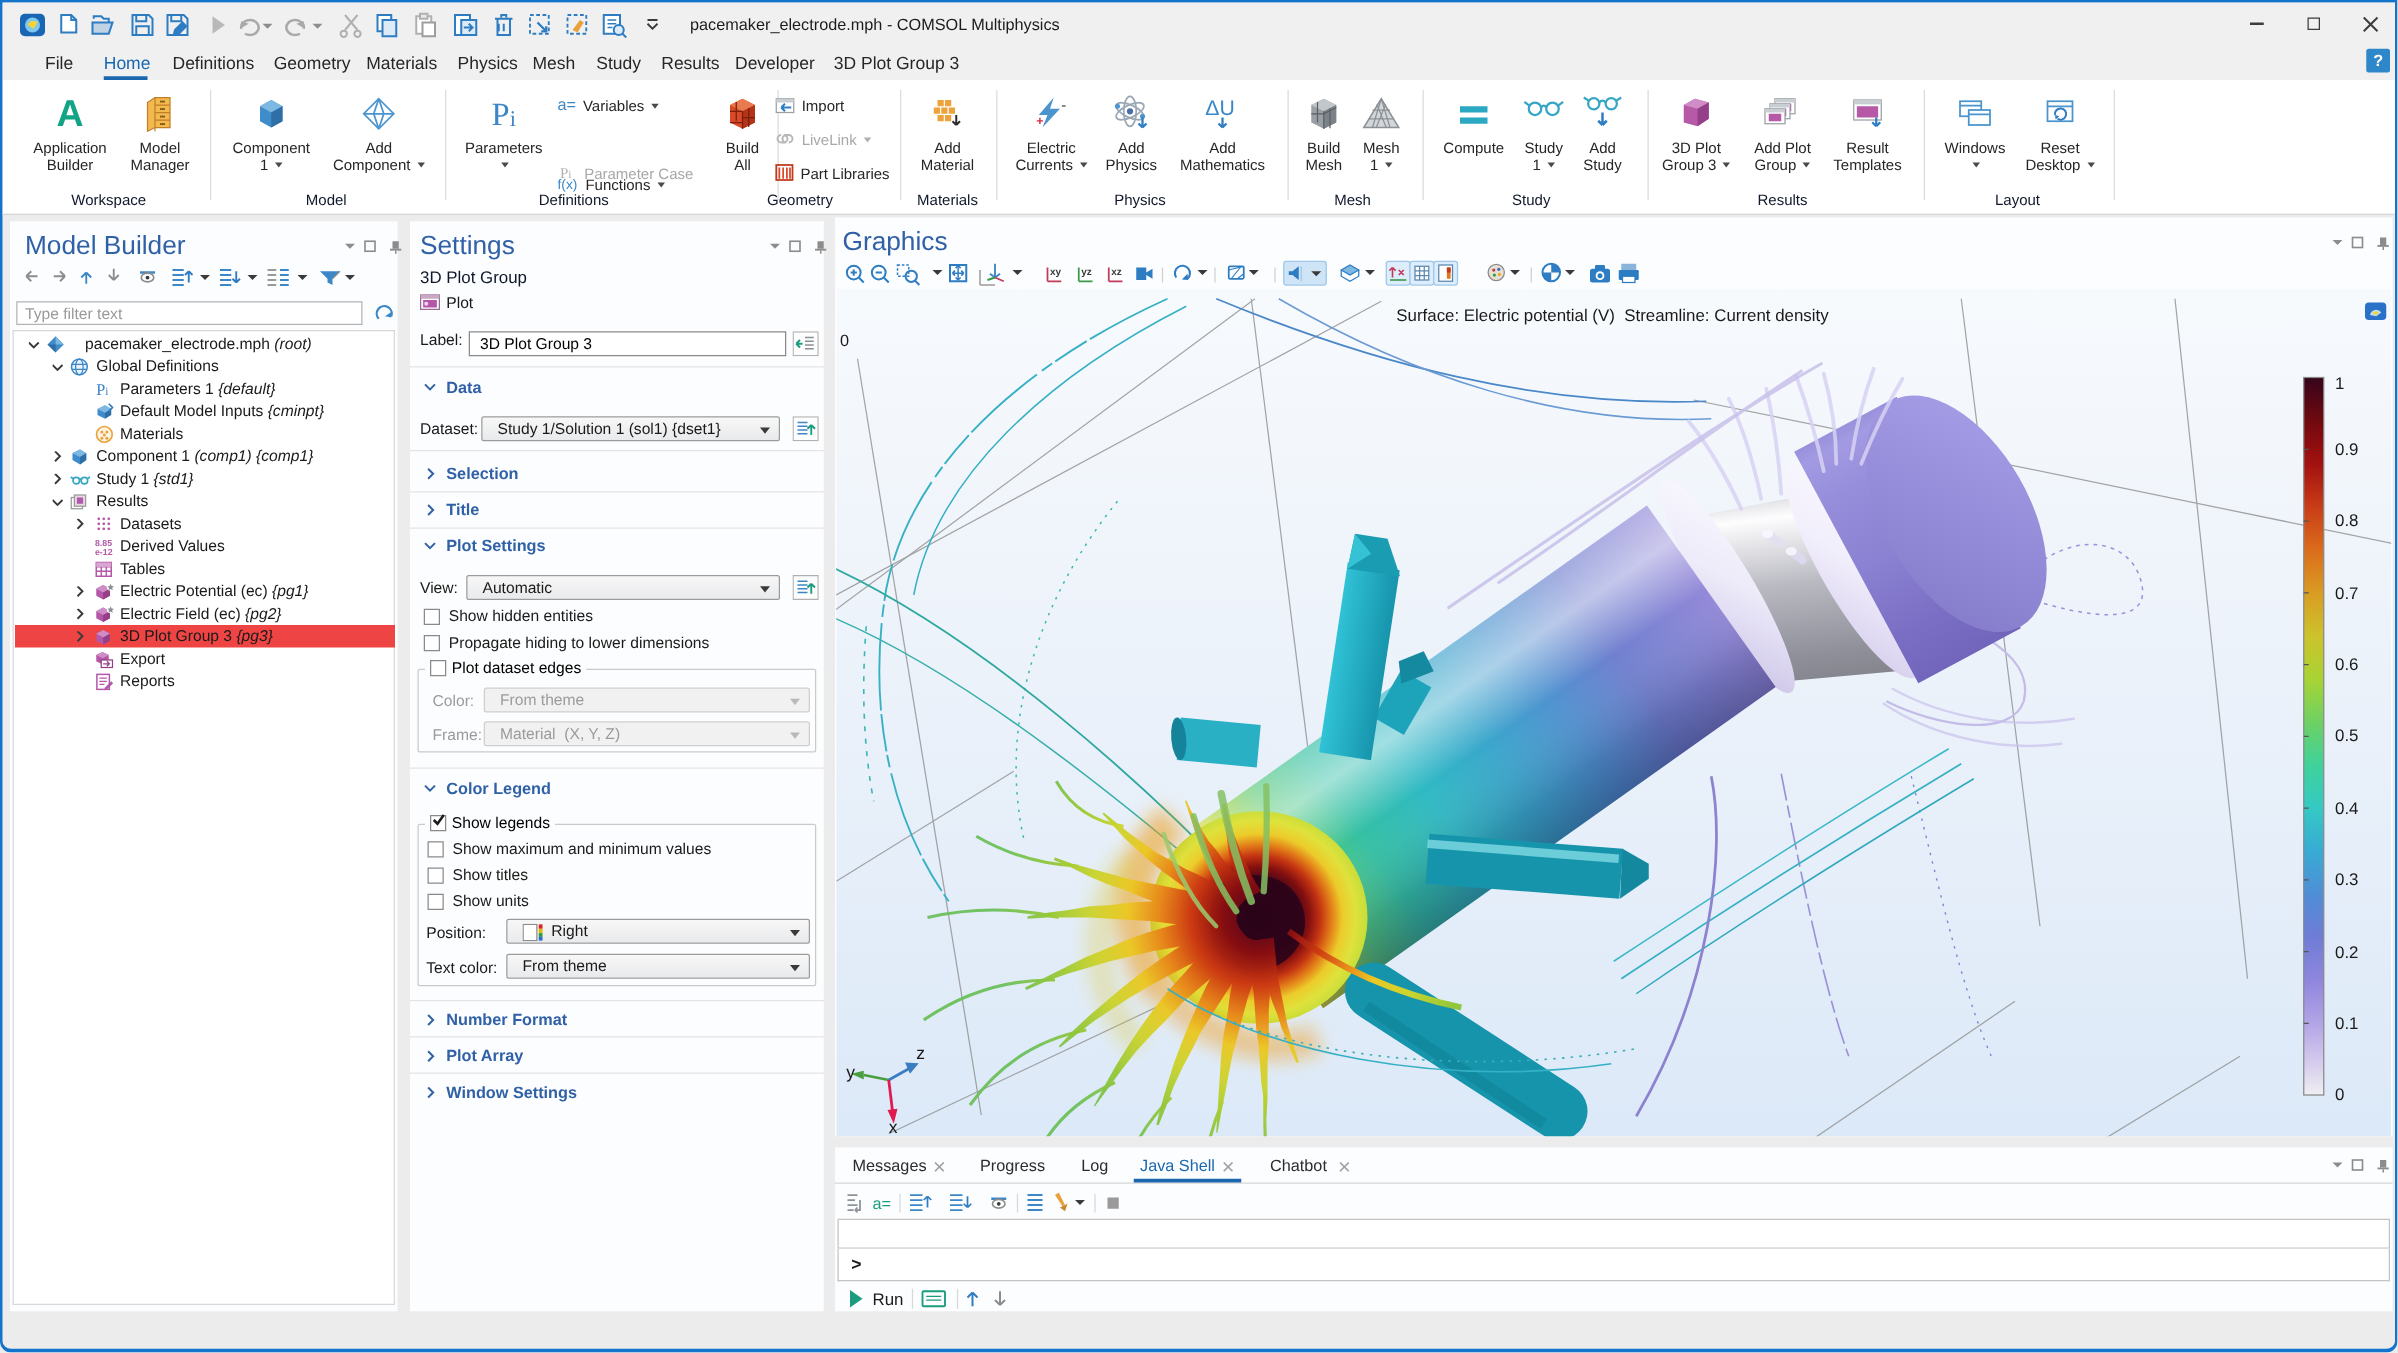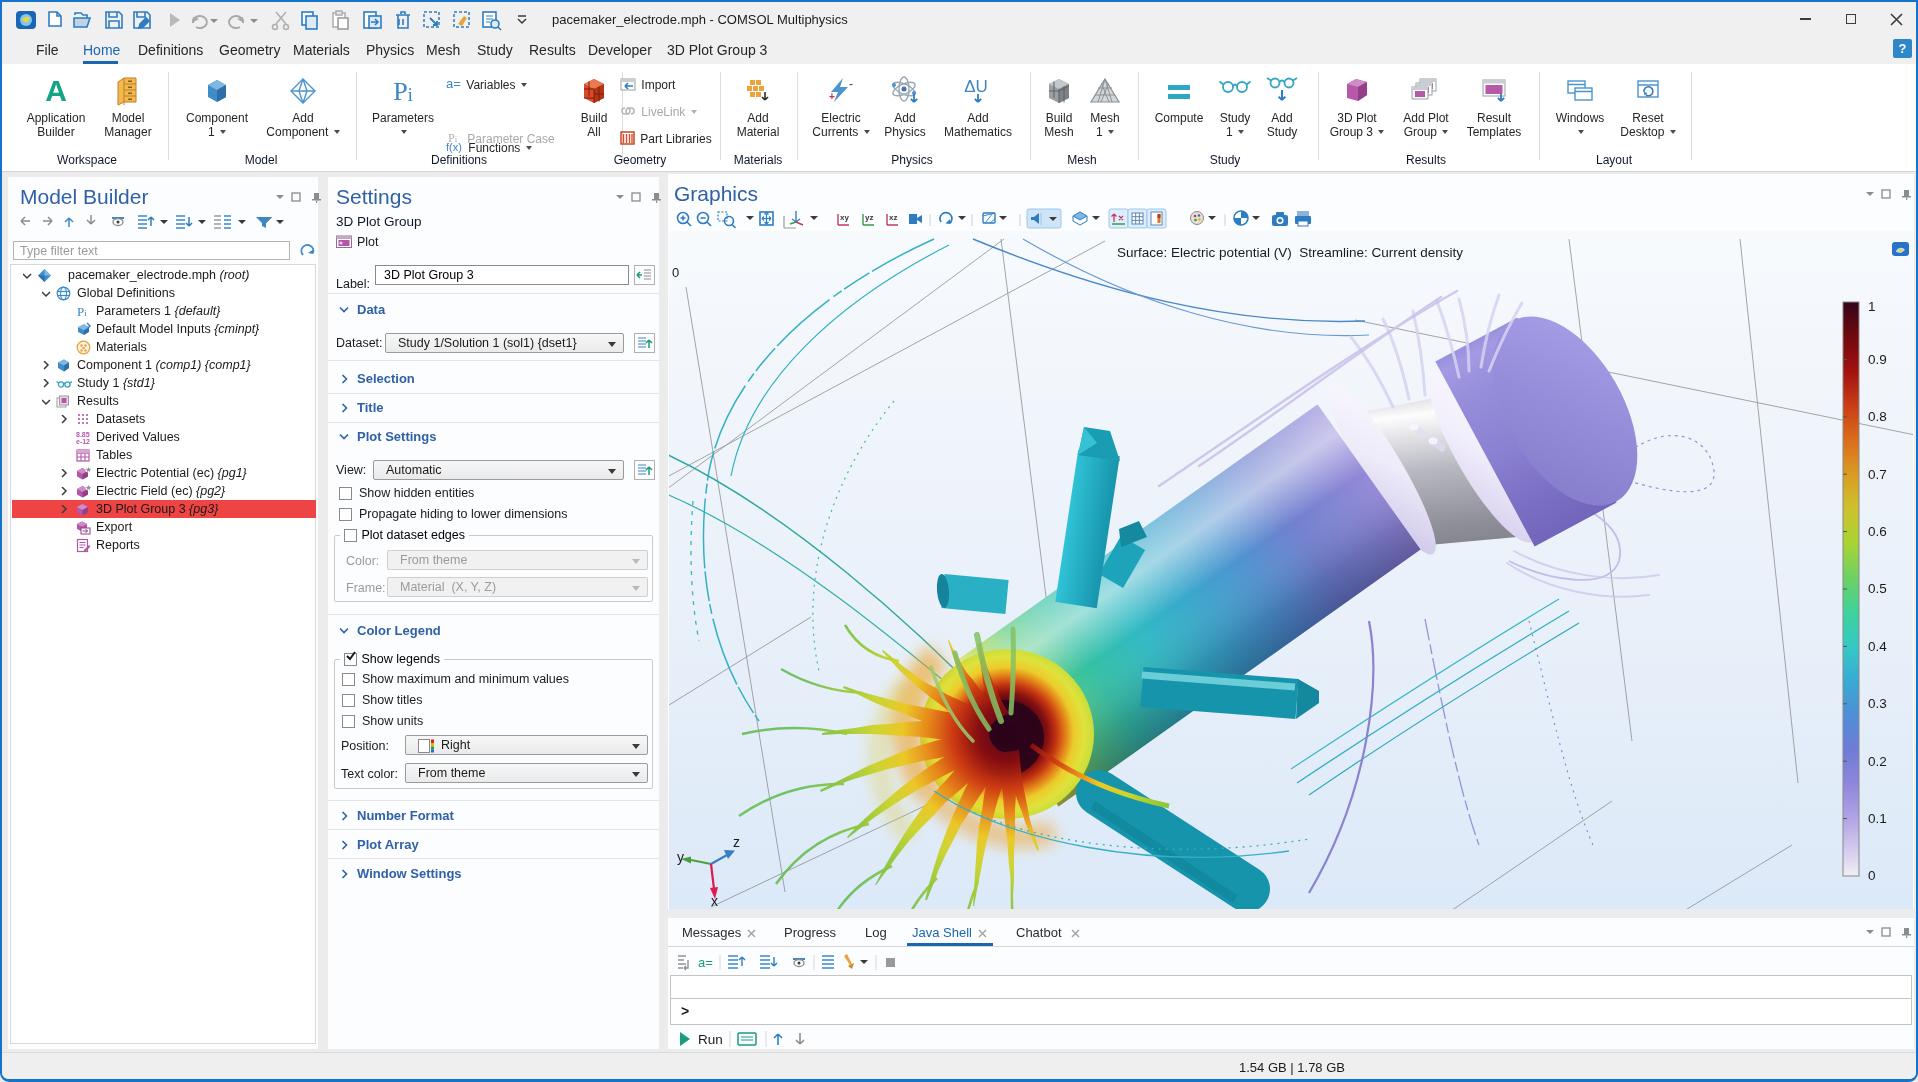--- a/index.html
+++ b/index.html
@@ -586,21 +586,21 @@
         </g>
       </svg>
     <div style="position:absolute; left:8px; top:37px; font-size:13.5px; color:#0f172a;">3D Plot Group</div>
     <svg width="17" height="14" style="position:absolute; left:8px; top:58px;">
         <rect x="0.5" y="1" width="15" height="11.5" fill="#fff" stroke="#9a6a94"></rect>
         <rect x="0.5" y="1" width="15" height="3" fill="#c9a8c4"></rect>
         <rect x="2.5" y="5" width="11" height="6" fill="#b457a8"></rect>
         <circle cx="5" cy="8" r="1.6" fill="#f0d8ec"></circle>
       </svg>
     <div class="slabel" style="left:29px; top:58px;">Plot</div>
-    <div class="slabel" style="left:8px; top:100px;">Label:</div>
+    <div class="slabel" style="left:8px; top:88px;">Label:</div>
     <div style="position:absolute; left:47px; top:88px; width:254px; height:20px; background:#fff; border:1px solid #8a8a8a;">
         <span style="position:absolute; left:8px; top:2px; font-size:12.5px;">3D Plot Group 3</span>
       </div>
     <svg width="21" height="20" style="position:absolute; left:306px; top:88px;">
         <rect x="0.5" y="0.5" width="20" height="19" fill="#fdfdfd" stroke="#b0b0b0"></rect>
         <path d="M10 5 h7 M10 8 h7 M10 11 h7 M10 14 h7" stroke="#8a8f94" stroke-width="1.2"></path>
         <path d="M8 10 h-5 m0 0 l3 -3 m-3 3 l3 3" stroke="#1a9c7e" stroke-width="1.6" fill="none"></path>
       </svg>
     <div class="sep" style="top:116px;"></div>
     <svg width="10" height="8" style="position:absolute; left:11px; top:129px;">
@@ -1186,16 +1186,13 @@
       <text x="20" y="15" font-size="13.5" fill="#1a1a1a">Run</text>
       <path d="M52 2 v16" stroke="#d8d8d8"></path>
       <rect x="60" y="4" width="18" height="12" rx="1" fill="none" stroke="#1a9c7e" stroke-width="1.5"></rect>
         <path d="M63 8 h12 M63 11 h12" stroke="#1a9c7e" stroke-width="1"></path>
       <path d="M88 2 v16" stroke="#d8d8d8"></path>
       <path d="M100 16 v-11 m0 0 l-4 4 m4 -4 l4 4" stroke="#2e7cc2" stroke-width="1.6" fill="none"></path>
       <path d="M122 4 v11 m0 0 l-4 -4 m4 4 l4 -4" stroke="#8c8c8c" stroke-width="1.6" fill="none"></path>
     </svg>
   </div>
 
-  <div style="position:absolute; left:0; top:1050px; width:100%; height:29px; background:#efefef; border-top:1px solid #dadada;">
-    <div style="position:absolute; left:1237px; top:7px; font-size:13px; color:#1a1a1a;">1.54 GB | 1.78 GB</div>
-  </div>
 </div>
 
 </body></html>

